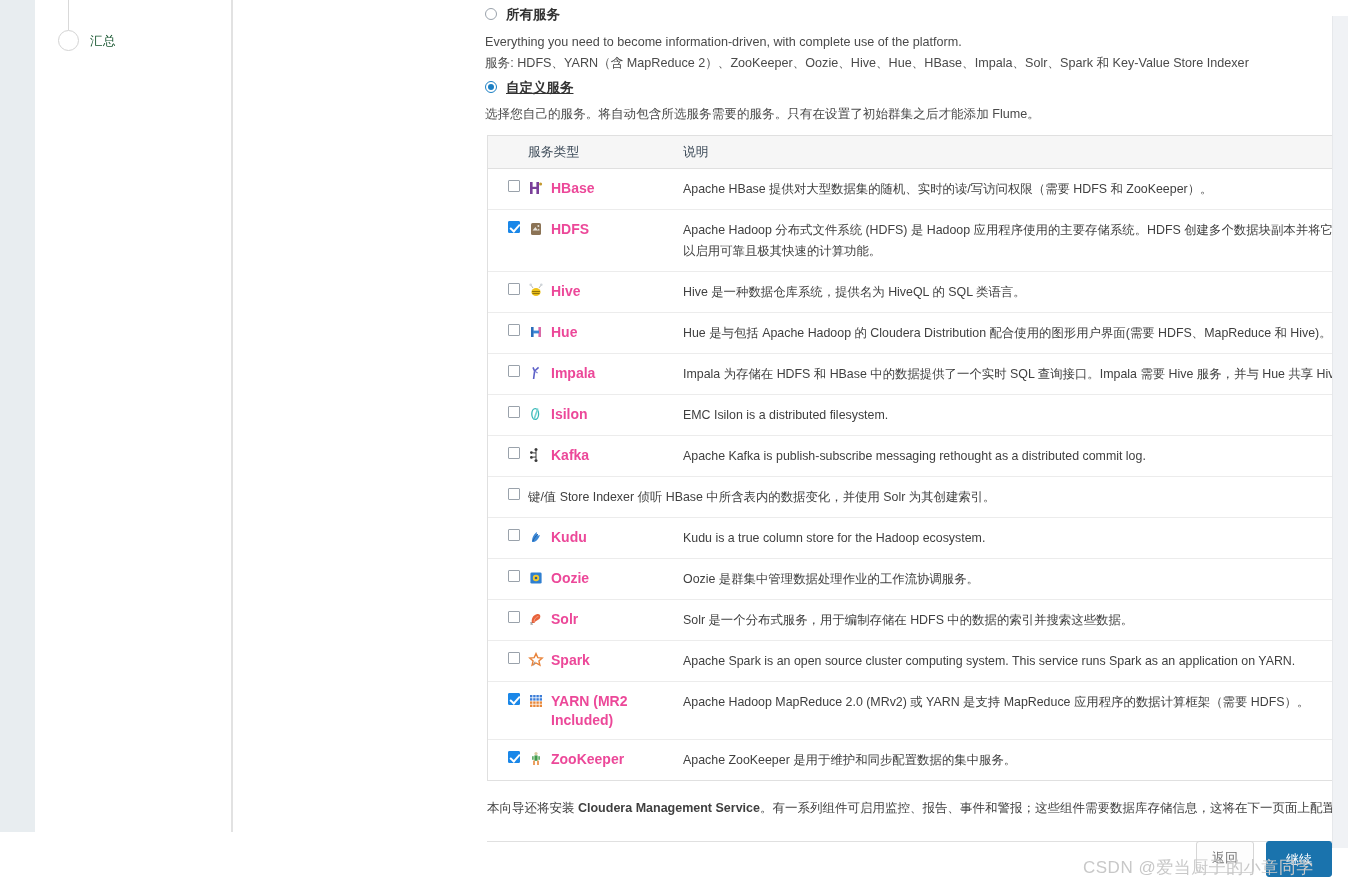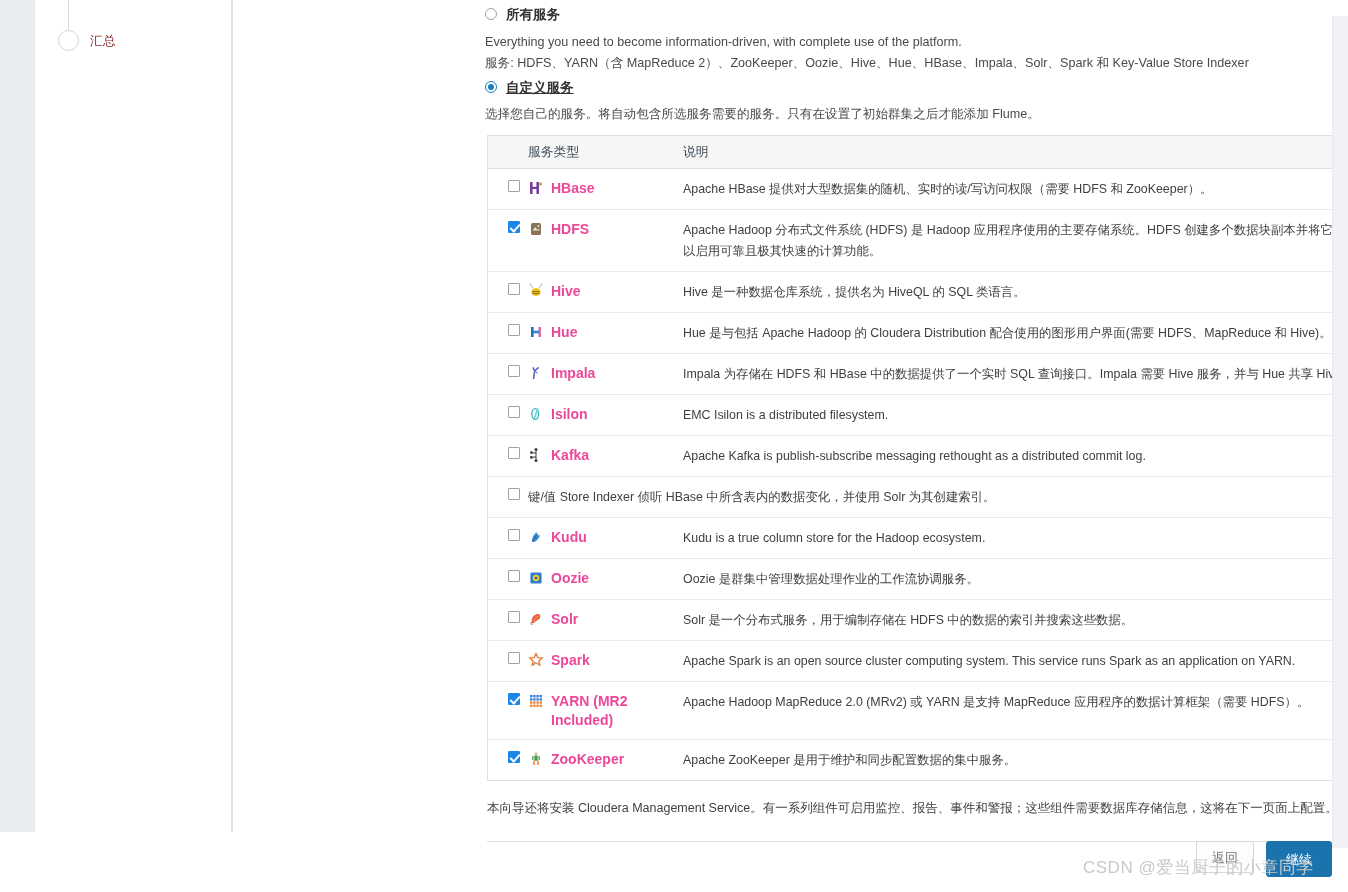--- a/index.html
+++ b/index.html
@@ -33,21 +33,21 @@
   .wizard-step {
     position: absolute; left: 0; top: 30px; width: 197px; height: 30px;
   }
   .step-circle {
     position: absolute; left: 23px; top: 0;
     width: 21px; height: 21px; border-radius: 50%;
     border: 1px solid #d3d3d3; background: #ffffff;
   }
   .step-label {
     position: absolute; left: 55px; top: 3px;
-    font-size: 12.5px; color: #7f1d1d; letter-spacing: .4px;
+    font-size: 12.5px; color: #14532d; letter-spacing: .4px;
   }
 
   .divider-col {
     position: absolute; left: 232px; top: 0; width: 1px; height: 832px;
     background: #e2e2e2;
   }
 
   .content {
     position: absolute; left: 233px; top: 16px; width: 1115px; height: 832px;
     background: #ffffff;
@@ -132,21 +132,21 @@
     font-size: 12.4px; color: #3f3f3f; line-height: 21px;
   }
 
   .ico { width: 16px; height: 16px; flex: 0 0 16px; margin-top: 1px; display:block; }
 
   
   .foot-note {
     position: absolute; left: 254px; top: 782px; width: 1056px;
     font-size: 12.5px; color: #3f3f3f; line-height: 20px;
   }
-  .foot-note b { font-weight: normal; }
+  .foot-note b { font-weight: bold; }
   .foot-sep {
     position: absolute; left: 254px; top: 825px; width: 1056px;
     height: 1px; background: #e0e0e0;
   }
 
   .btn-bar { position: absolute; right: 16px; top: 841px; display: flex; gap: 12px; }
   .btn {
     font-size: 13px; font-family: "Liberation Sans", sans-serif;
     border-radius: 3px; cursor: pointer; line-height: 1;
     display: flex; align-items: center; justify-content: center;

